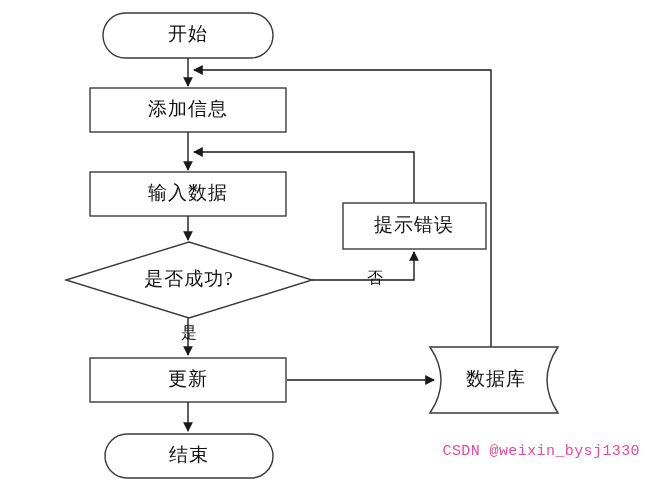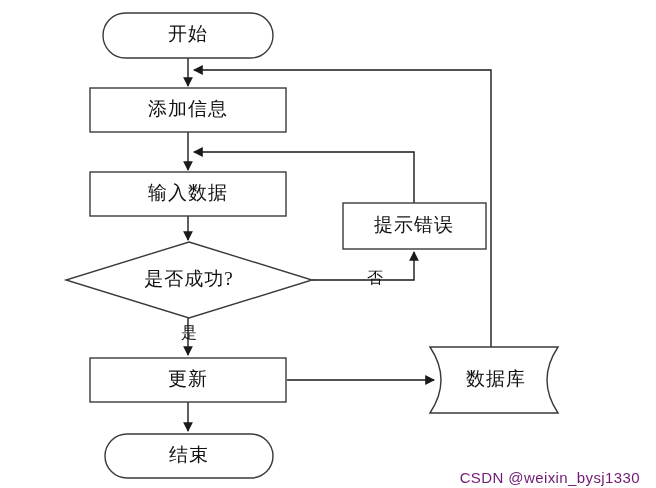--- a/index.html
+++ b/index.html
@@ -48,24 +48,24 @@
   .edge-label {
     font-family: "Liberation Serif", "DejaVu Serif", serif;
     font-size: 16px;
     fill: #111111;
     text-anchor: middle;
     dominant-baseline: middle;
   }
   .watermark {
     position: absolute;
     right: 16px;
-    bottom: 2px;
-    font-family: Liberation Sans, sans-serif;
+    bottom: 28px;
+    font-family: Liberation Mono, monospace;
     font-size: 15px;
-    color: #701a75;
+    color: #ec4899;
     letter-spacing: 0.4px;
     user-select: none;
     white-space: nowrap;
   }
 </style>
 </head>
 <body>
 
 <div id="canvas-wrap">
   <svg id="flowchart" viewBox="0 0 656 488" xmlns="http://www.w3.org/2000/svg">

